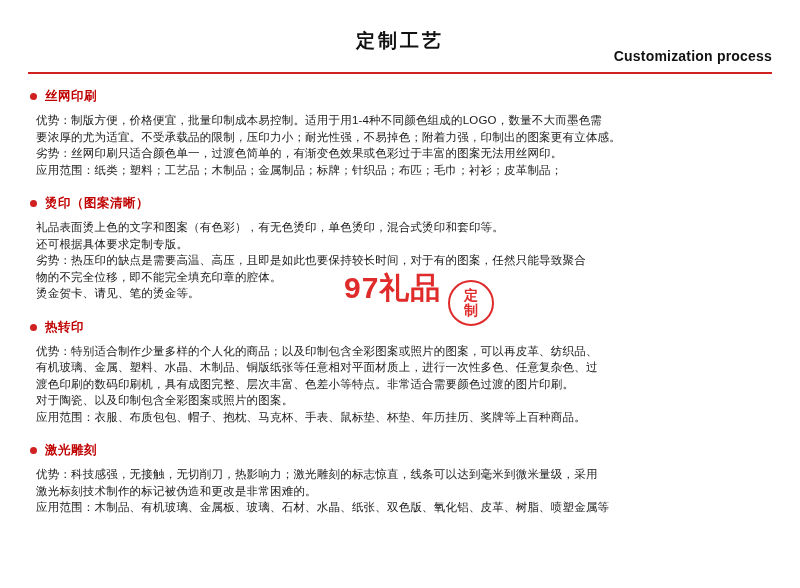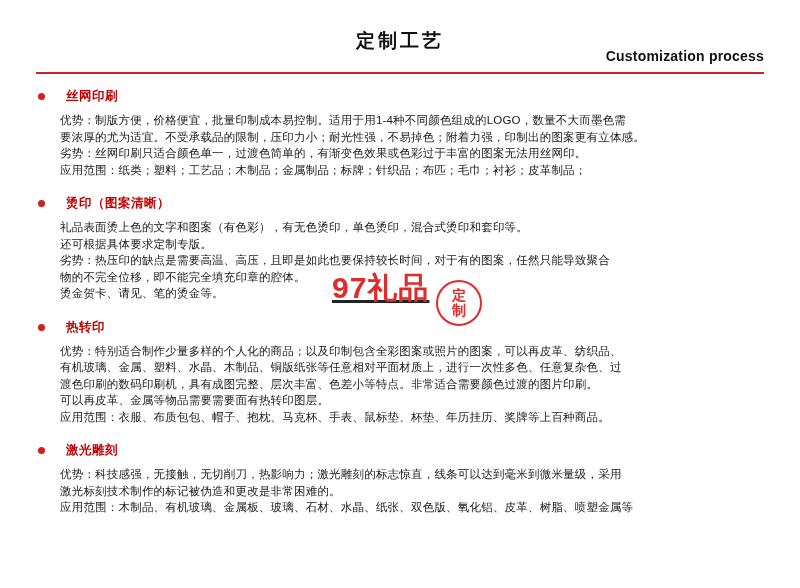--- a/index.html
+++ b/index.html
@@ -13,21 +13,21 @@
     font-family: "Liberation Sans", sans-serif;
     color: #222;
     position: relative;
     overflow: hidden;
   }
   .page {
     position: relative;
     width: 800px;
     height: 588px;
     box-sizing: border-box;
-    padding: 0 36px;
+    padding: 0 28px;
   }
   
   .header {
     position: relative;
     height: 72px;
   }
   .header-title {
     position: absolute;
     left: 0;
     right: 0;
@@ -68,40 +68,38 @@
     border-radius: 50%;
     background: #d02020;
     flex: 0 0 auto;
     display: inline-block;
   }
   .sec-title {
     font-size: 12.5px;
     font-weight: bold;
     color: #c00000;
     letter-spacing: 0.5px;
-    margin-left: 13px;
   }
   .lines {
-    margin-left: 24px;
+    margin-left: 8px;
   }
   .line {
     font-size: 11.5px;
     line-height: 16.5px;
     color: #1a1a1a;
     letter-spacing: 0.2px;
     white-space: nowrap;
   }
   
   .watermark {
     position: absolute;
-    left: 332px;
+    left: 344px;
     top: 272px;
     pointer-events: none;
     user-select: none;
-    text-decoration: underline;
   }
   .wm-text {
     font-size: 30px;
     font-weight: bold;
     color: #e02b2b;
     letter-spacing: 1px;
     line-height: 32px;
   }
   .wm-stamp {
     position: absolute;
@@ -163,21 +161,21 @@
 
     <div class="section">
       <div class="sec-head">
         <span class="bullet"></span>
         <span class="sec-title">热转印</span>
       </div>
       <div class="lines">
         <div class="line">优势：特别适合制作少量多样的个人化的商品；以及印制包含全彩图案或照片的图案，可以再皮革、纺织品、</div>
         <div class="line">有机玻璃、金属、塑料、水晶、木制品、铜版纸张等任意相对平面材质上，进行一次性多色、任意复杂色、过</div>
         <div class="line">渡色印刷的数码印刷机，具有成图完整、层次丰富、色差小等特点。非常适合需要颜色过渡的图片印刷。</div>
-        <div class="line">可以再皮革、金属等物品需要需要面有热转印图层。</div>
+        <div class="line">对于陶瓷、以及印制包含全彩图案或照片的图案。</div>
         <div class="line">应用范围：衣服、布质包包、帽子、抱枕、马克杯、手表、鼠标垫、杯垫、年历挂历、奖牌等上百种商品。</div>
       </div>
     </div>
 
     <div class="section">
       <div class="sec-head">
         <span class="bullet"></span>
         <span class="sec-title">激光雕刻</span>
       </div>
       <div class="lines">

